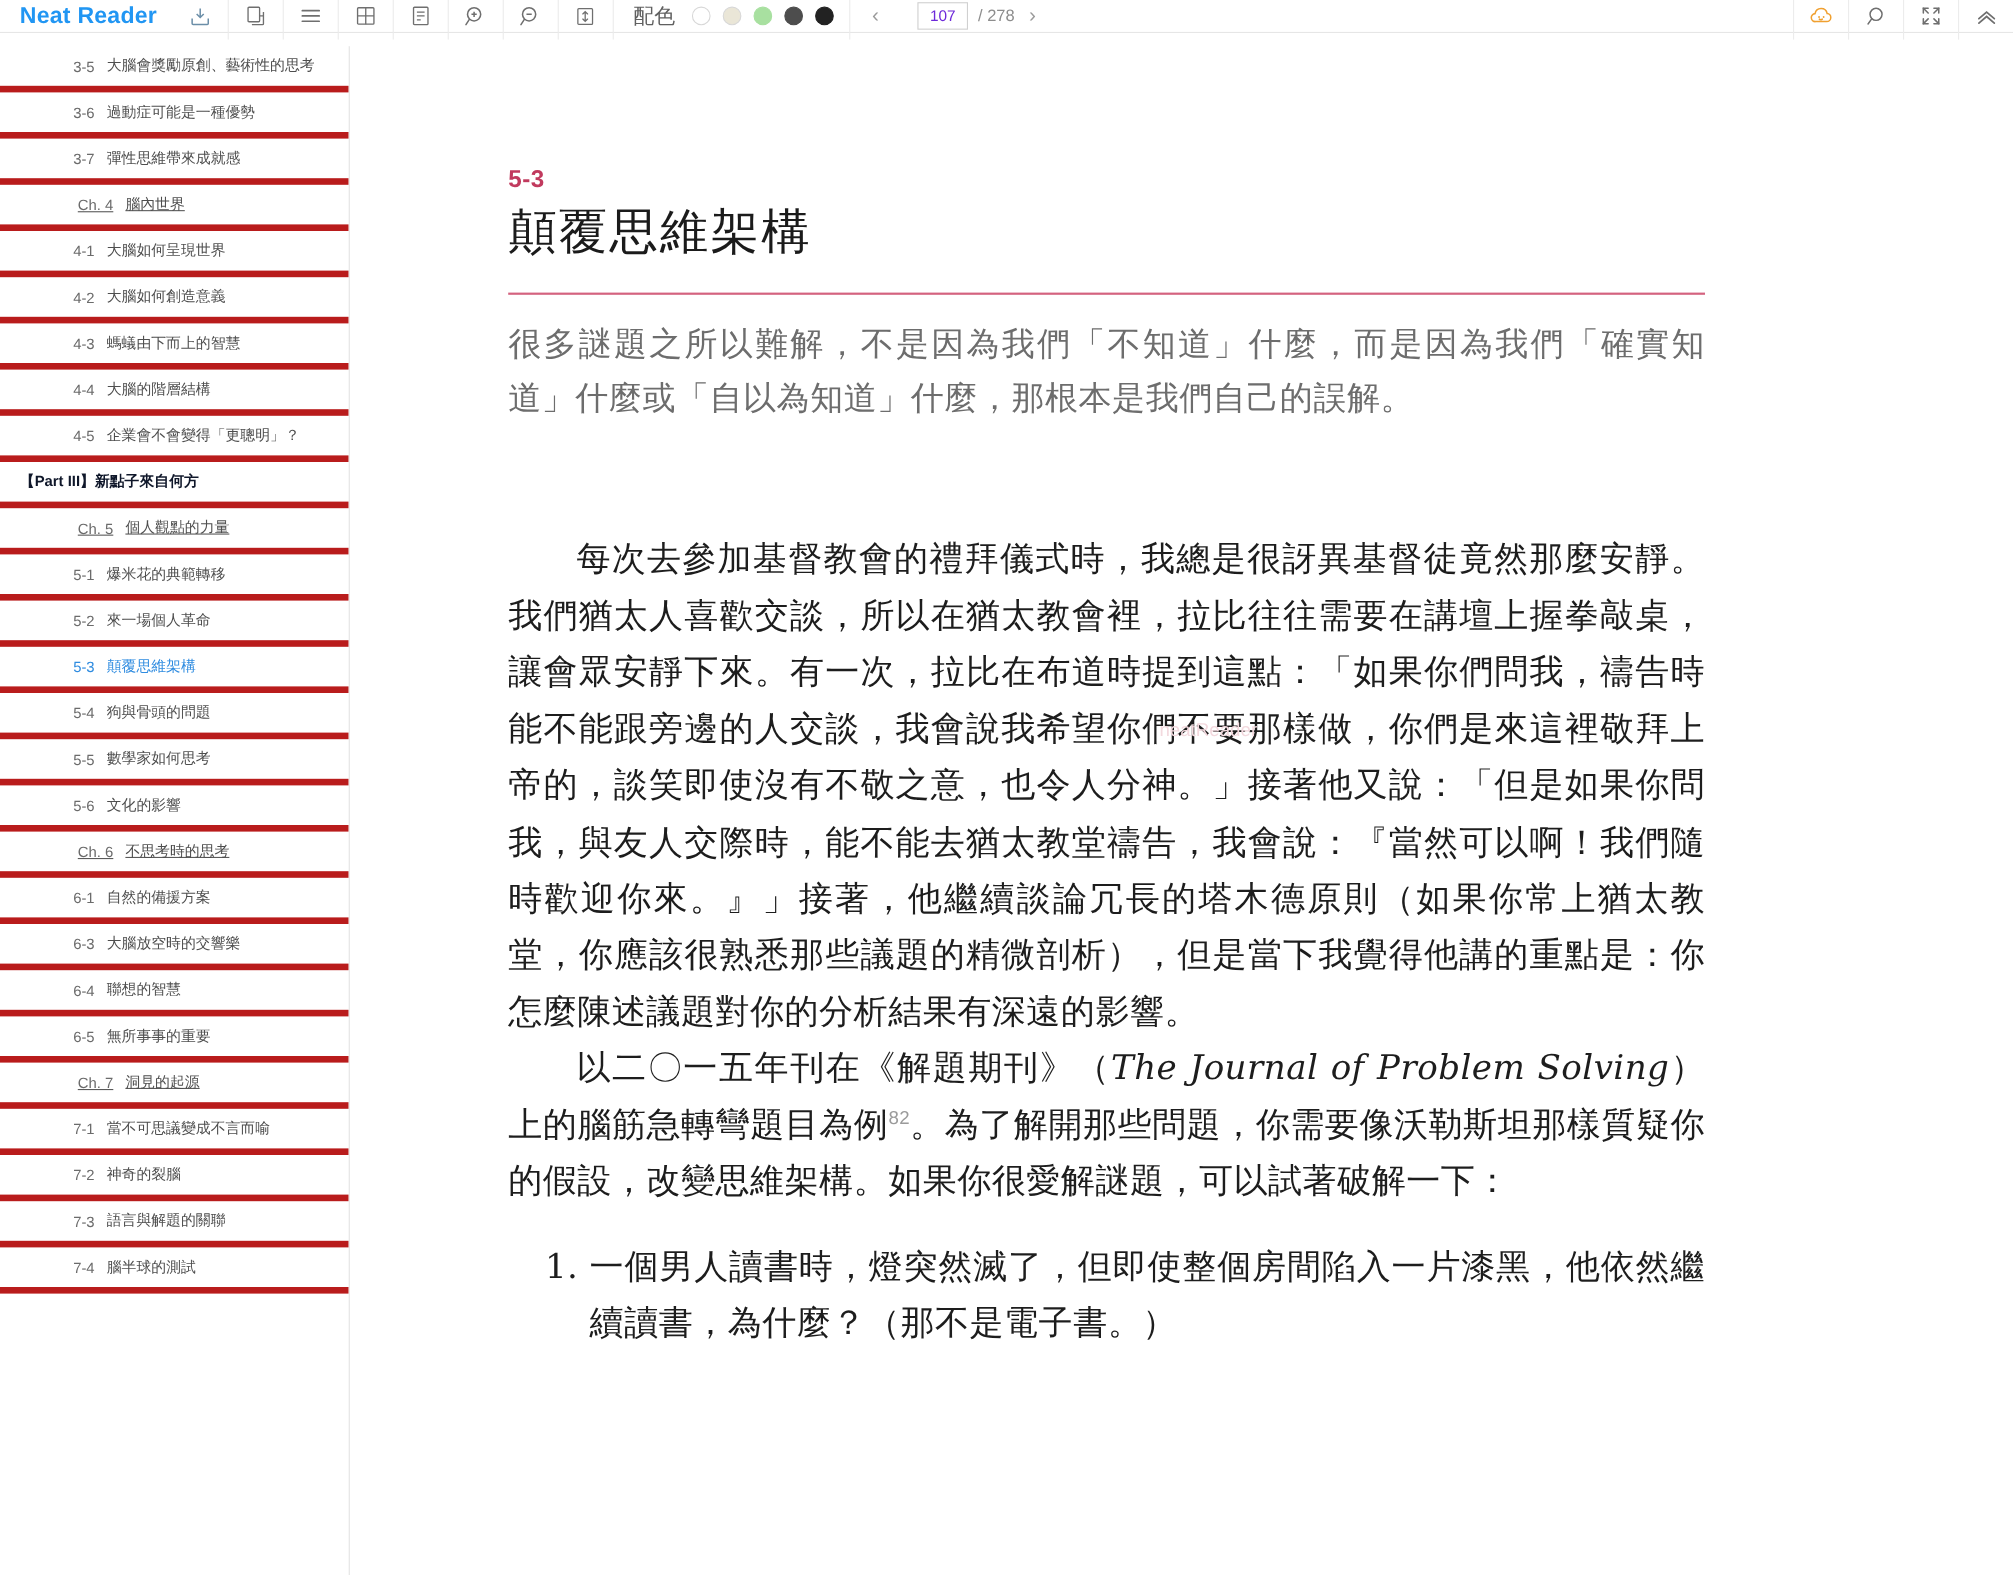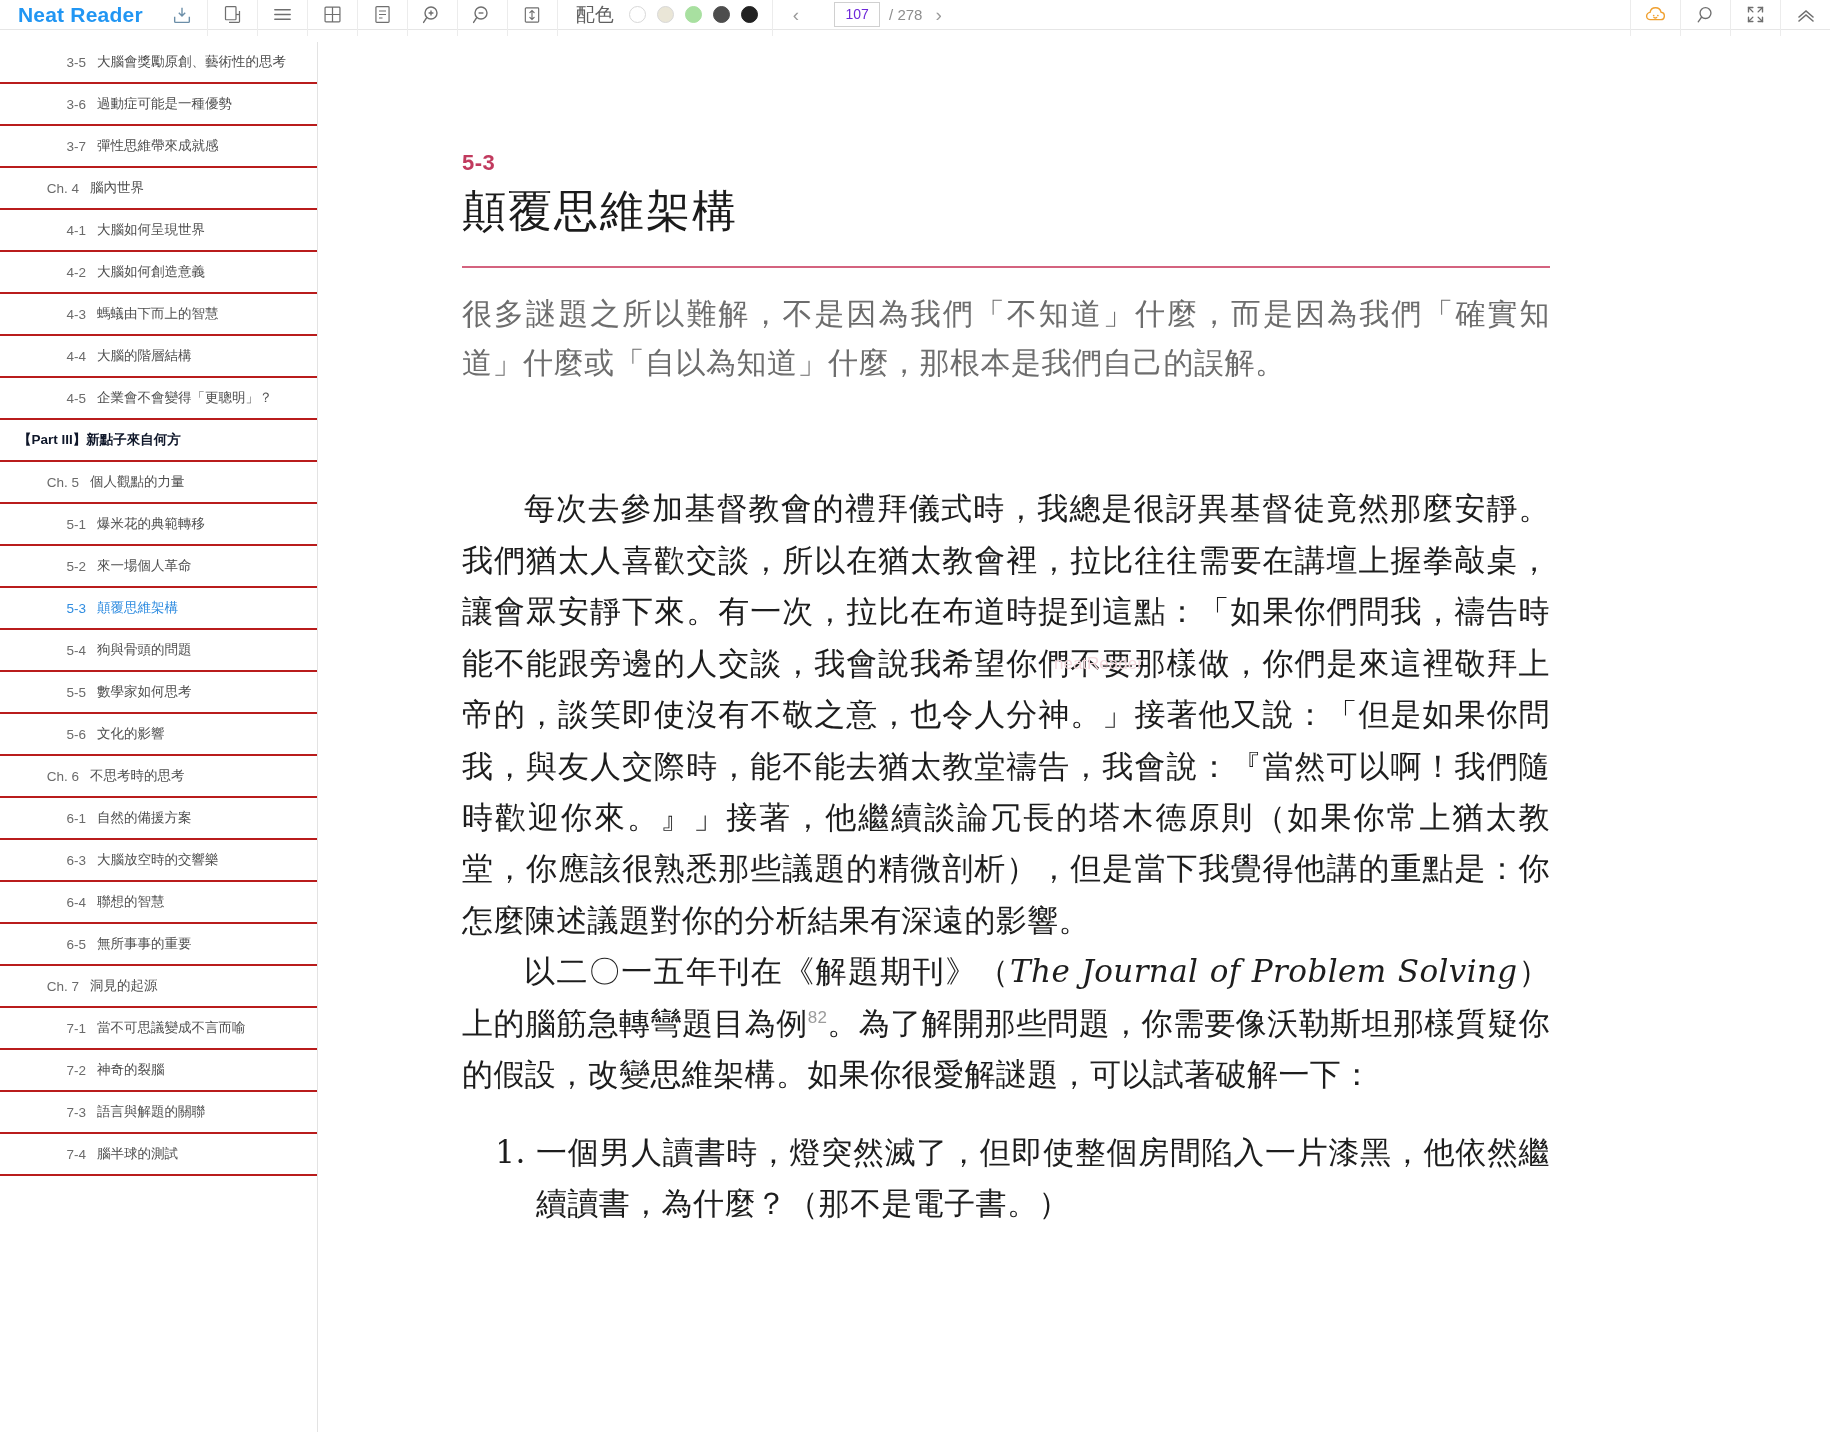--- a/index.html
+++ b/index.html
@@ -75,36 +75,36 @@
     width: 318px; height: 1390px;
     background: #ffffff;
     border-right: 1px solid #e3e3e3;
     overflow: hidden;
   }
   #toc { list-style: none; margin: 0; padding: 0; }
   .toc-item {
     position: relative;
     height: 42px;
     display: flex; align-items: center;
-    border-bottom: 2px solid #b91c1c;
+    border-bottom: 6px solid #b91c1c;
     font-size: 13.5px;
     color: #5a5a5a;
     white-space: nowrap;
     font-family: "Liberation Sans", "DejaVu Sans", sans-serif;
   }
   .toc-num {
     display: inline-block;
     text-align: right;
     color: #6b6b6b;
     margin-right: 11px;
   }
   .toc-title { color: #4e4e4e; }
   
   .lvl-chapter .toc-num { width: 52px; padding-left: 0; }
-  .lvl-chapter { padding-left: 27px; }
+  .lvl-chapter { padding-left: 51px; text-decoration: underline; }
   .lvl-section { padding-left: 56px; }
   .lvl-section .toc-num { width: 30px; }
   .lvl-part {
     padding-left: 18px;
     font-weight: bold;
     color: #3a3a3a;
   }
   .lvl-part .toc-title { font-weight: bold; color: #0f172a; }
   .toc-item.active .toc-num,
   .toc-item.active .toc-title { color: #2f8ce0; }

